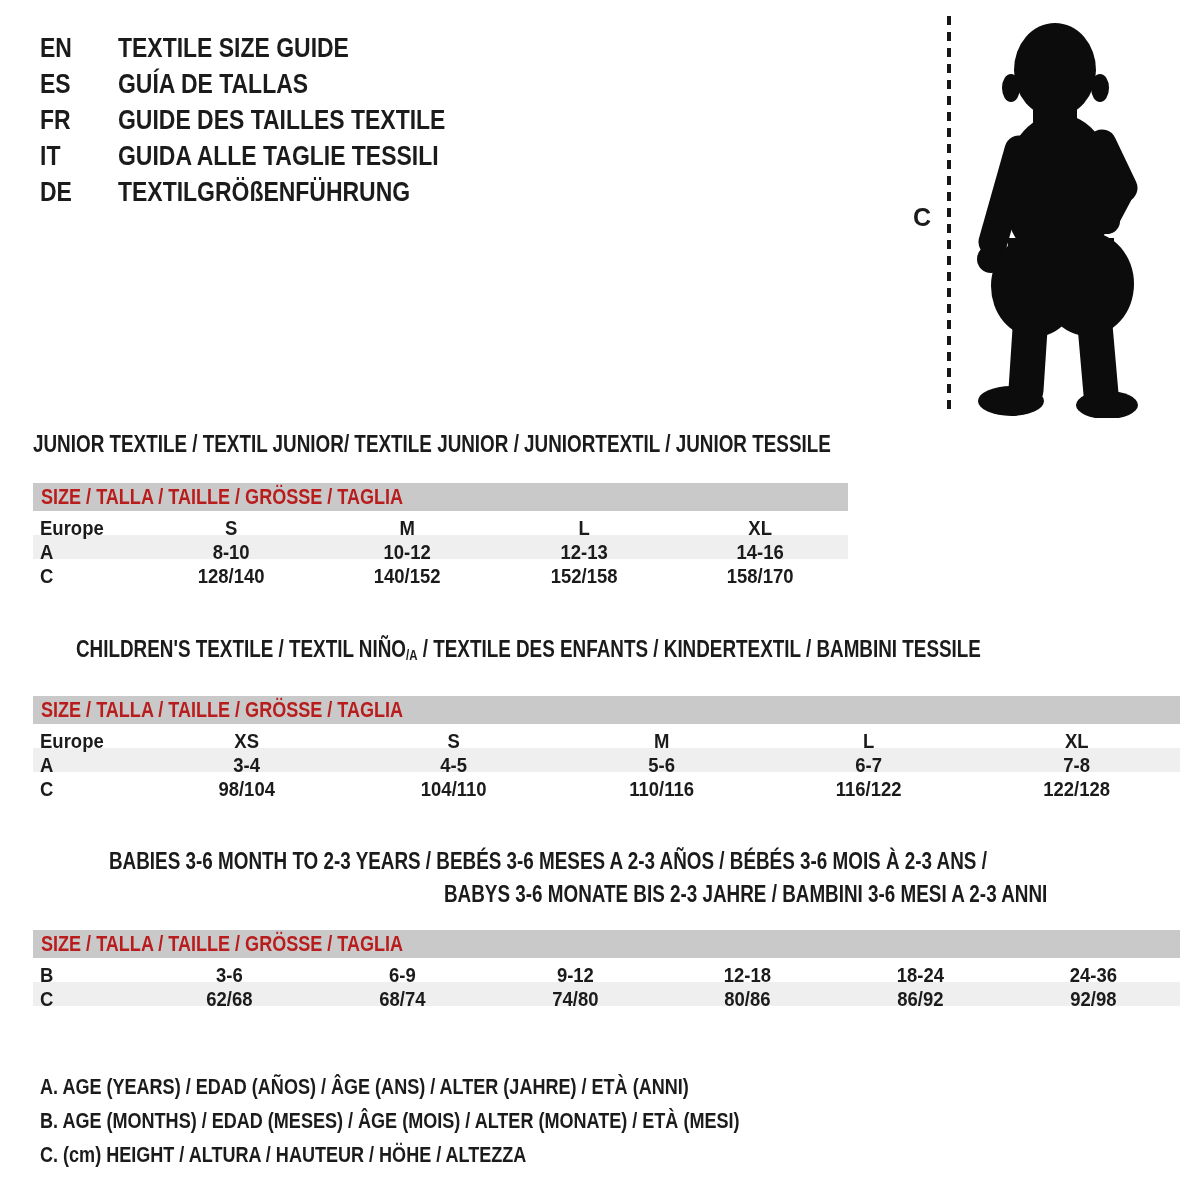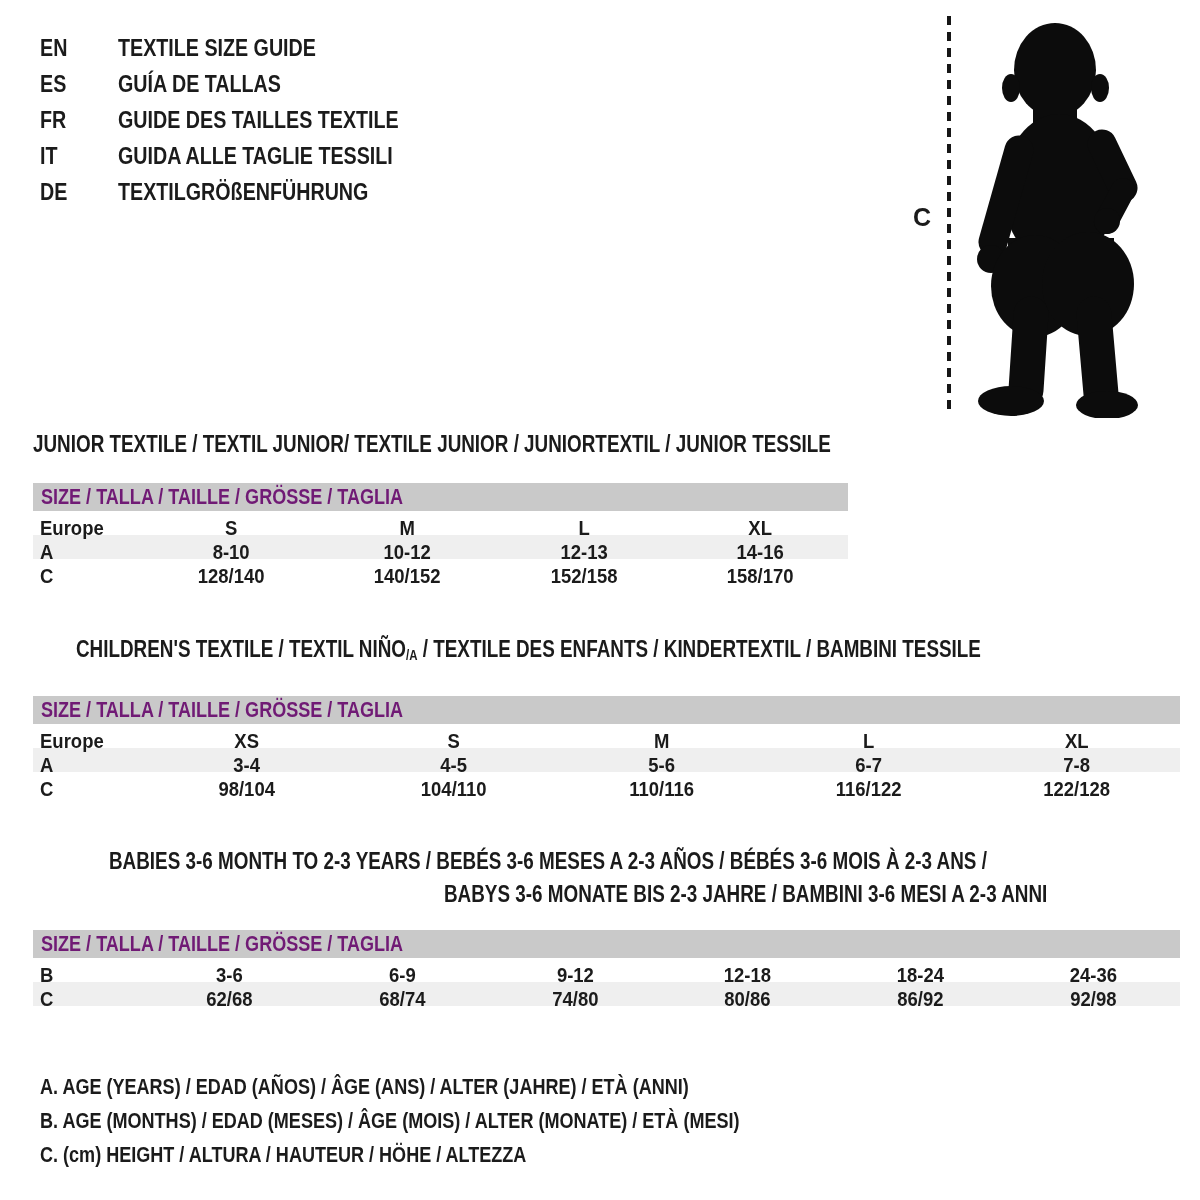--- a/index.html
+++ b/index.html
@@ -5,34 +5,34 @@
   html,body{margin:0;padding:0;}
   .page{
     position:relative;width:1200px;height:1200px;background:#ffffff;overflow:hidden;
     font-family:"Liberation Sans", sans-serif;color:#1b1b1b;
   }
   .cond{display:inline-block;transform:scaleX(.82);transform-origin:left center;white-space:nowrap;}
 
   
   .langs{position:absolute;top:30px;left:40px;}
   .lang-row{display:grid;grid-template-columns:78px auto;height:36px;line-height:36px;
-    font-size:24px;font-weight:700;}
+    font-size:28px;font-weight:700;}
 
   
   .dash-line{position:absolute;left:947px;top:16px;width:4px;height:400px;
     background:repeating-linear-gradient(#161616 0 9px, transparent 9px 16px);}
   .fig-c{position:absolute;left:913px;top:203px;font-size:25px;font-weight:700;}
   .baby-svg{position:absolute;left:963px;top:14px;}
 
   
   .section{position:absolute;left:33px;}
   .sec-title{font-size:23px;line-height:24px;font-weight:700;white-space:nowrap;text-align:right;}
   .title-sub{font-size:14px;font-weight:700;vertical-align:-3px;}
   .bar{background:#c9c9c9;height:28px;line-height:28px;padding-left:8px;
-    font-size:22px;font-weight:700;color:#701a75;}
+    font-size:22px;font-weight:700;color:#b91c1c;}
   .row{display:grid;height:24px;line-height:33px;font-size:21px;font-weight:700;}
   .row.shaded{background:#efefef;}
   .g4{grid-template-columns:110px repeat(4,1fr);}
   .g5{grid-template-columns:110px repeat(5,1fr);}
   .g6{grid-template-columns:110px repeat(6,1fr);}
   .cell{text-align:center;transform:scaleX(.88);transform-origin:center;}
   .cell.rlabel{text-align:left;padding-left:8px;transform-origin:left center;}
   .mt-junior{margin-top:27px;}
   .mt-children{margin-top:29px;}
   .mt-babies{margin-top:19px;}

